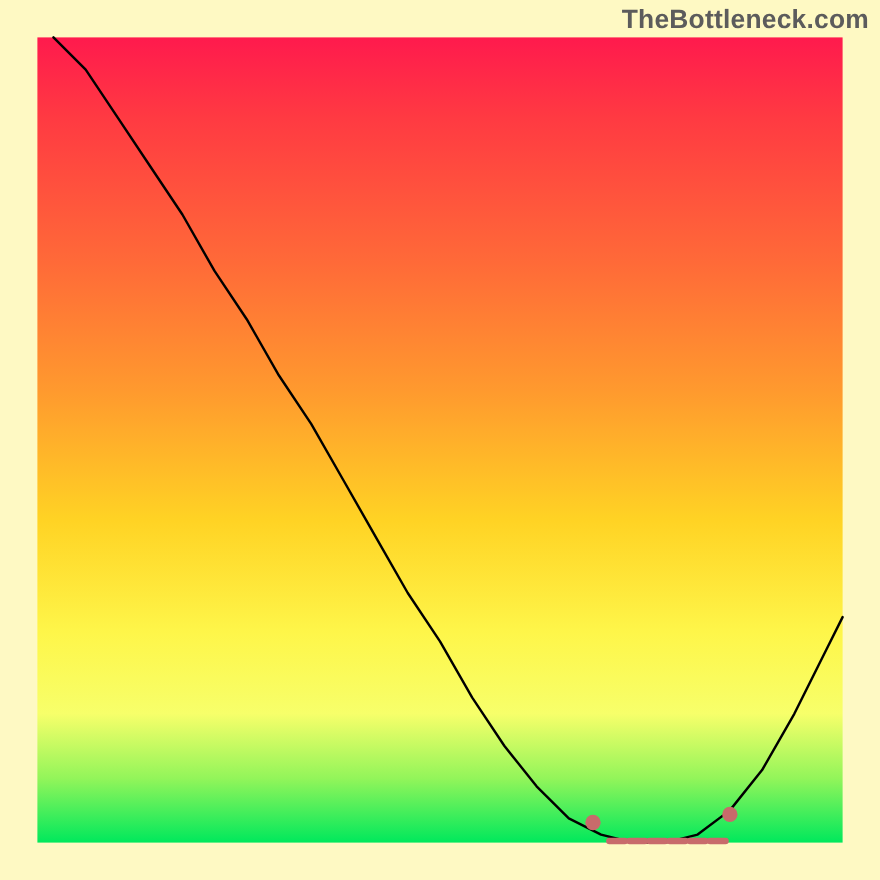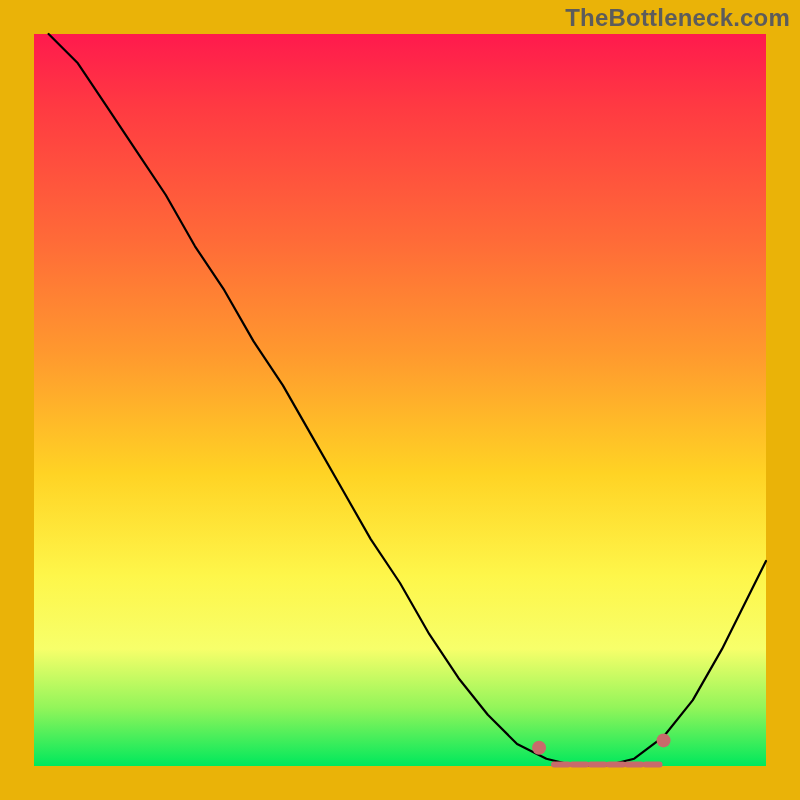--- a/index.html
+++ b/index.html
@@ -8,21 +8,21 @@
     width: 800px;
     height: 800px;
     background: #000;
     overflow: hidden;
     font-family: Arial, Helvetica, sans-serif;
   }
   .outer {
     position: relative;
     width: 800px;
     height: 800px;
-    background: #eab308;
+    background: #fef9c3;
   }
   .watermark {
     position: absolute;
     top: 4px;
     right: 10px;
     color: #5c5c5c;
     font-size: 24px;
     font-weight: 600;
     letter-spacing: 0.2px;
     user-select: none;

